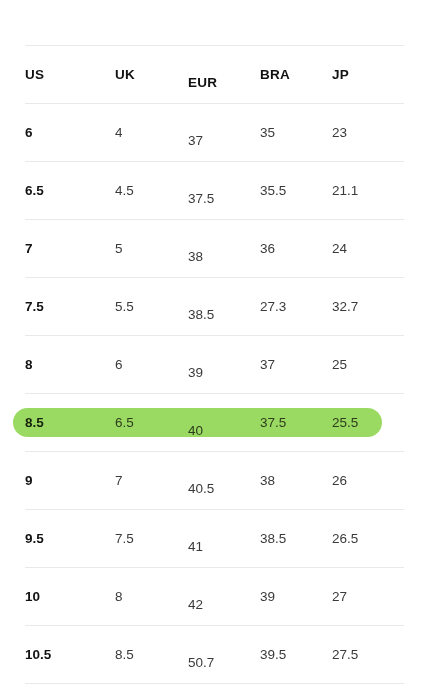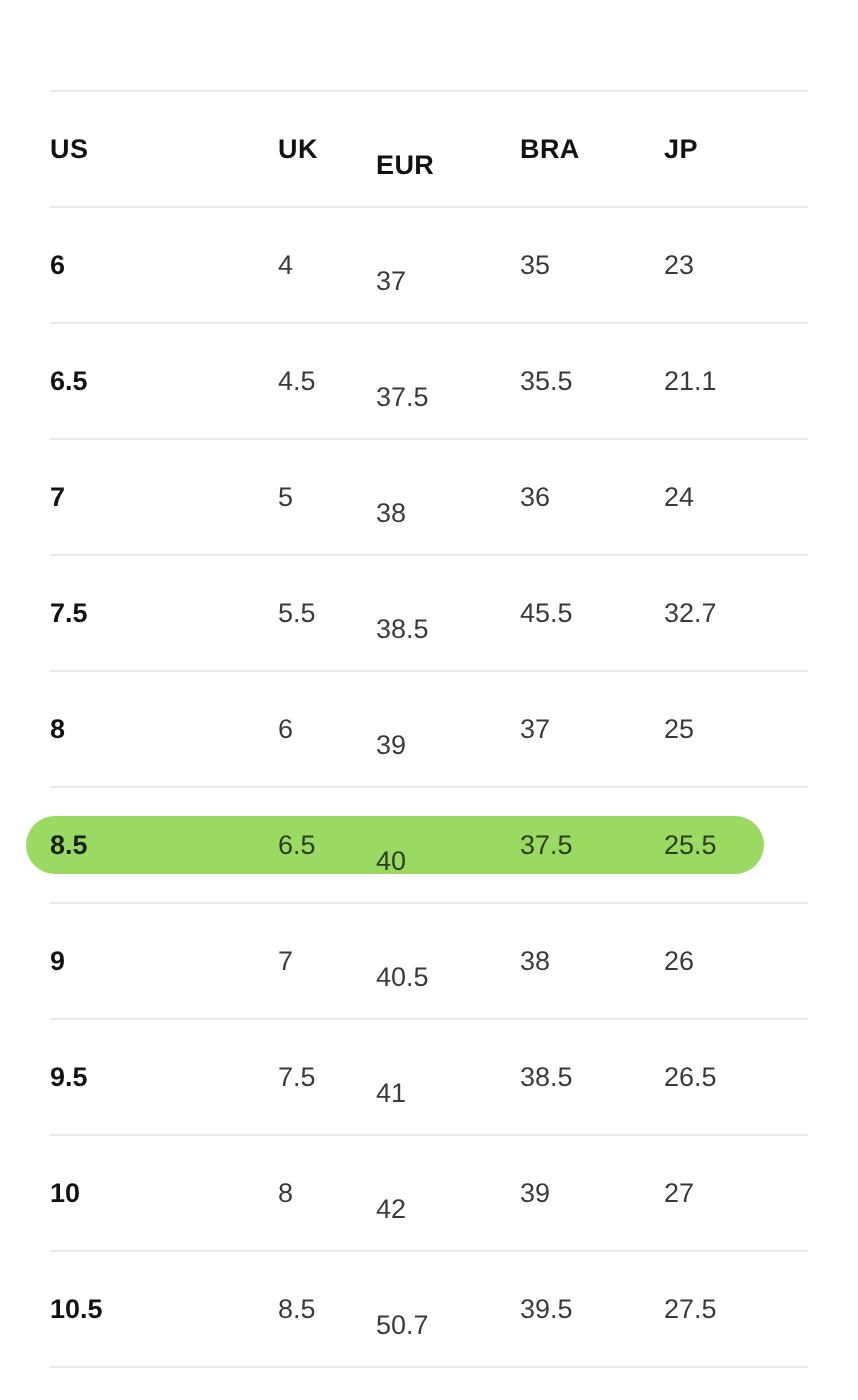--- a/index.html
+++ b/index.html
@@ -56,21 +56,21 @@
     align-items: center;
     text-align: right;
   }
   .cell {
     position: absolute;
     font-size: 13.5px;
     color: #3a3a3a;
     white-space: nowrap;
   }
   .cell.c0 { left: 25px;  font-weight: 700; color: #121212; }
-  .cell.c1 { left: 115px; margin-left: 24px; }
+  .cell.c1 { left: 115px; }
   .cell.c2 { left: 188px; margin-top: 16px; }
   .cell.c3 { left: 260px; }
   .cell.c4 { left: 332px; }
 
   .header-row .cell {
     font-weight: 700;
     color: #121212;
     font-size: 13.5px;
     letter-spacing: 0.2px;
   }
@@ -141,21 +141,21 @@
             <div class="cell c3">36</div>
             <div class="cell c4">24</div>
           </div>
         </div>
         <div class="divider"></div>
         <div class="row">
           <div class="row-inner">
             <div class="cell c0">7.5</div>
             <div class="cell c1">5.5</div>
             <div class="cell c2">38.5</div>
-            <div class="cell c3">45.5</div>
+            <div class="cell c3">27.3</div>
             <div class="cell c4">32.7</div>
           </div>
         </div>
         <div class="divider"></div>
         <div class="row">
           <div class="row-inner">
             <div class="cell c0">8</div>
             <div class="cell c1">6</div>
             <div class="cell c2">39</div>
             <div class="cell c3">37</div>

